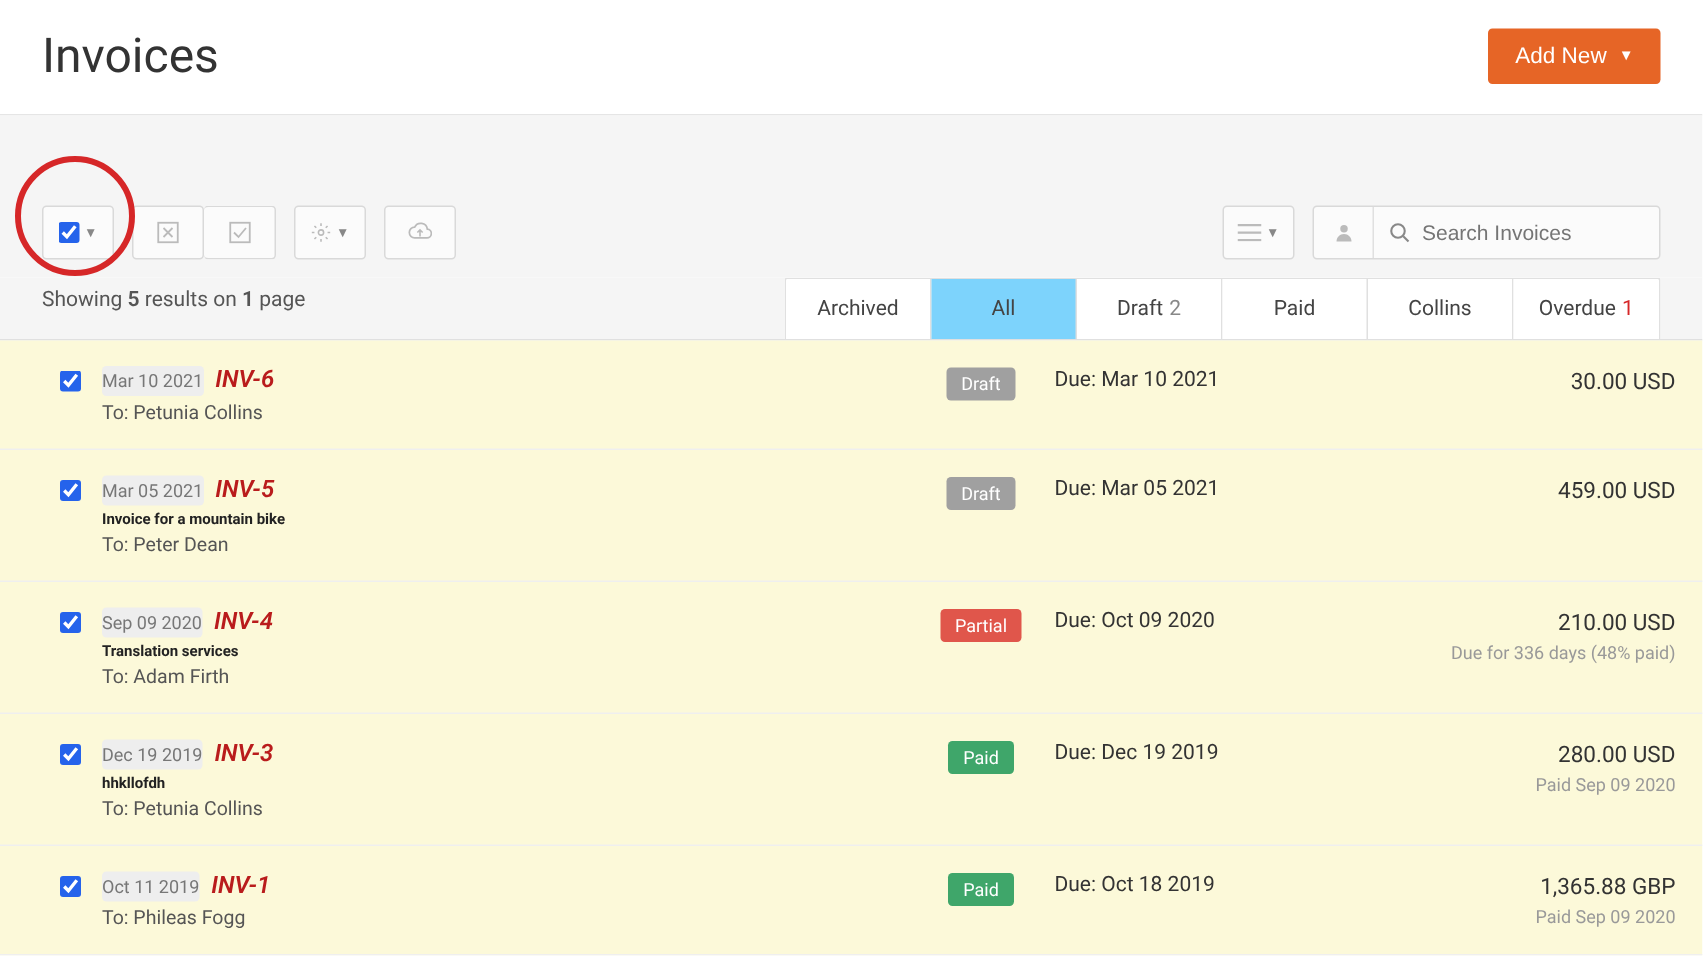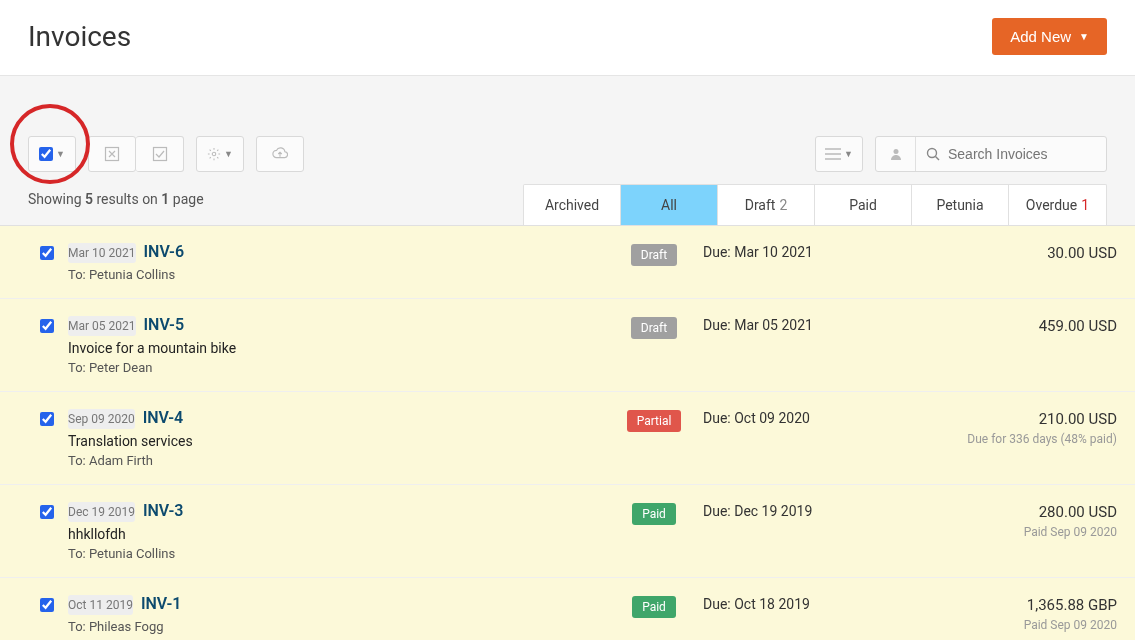--- a/index.html
+++ b/index.html
@@ -10,21 +10,21 @@
     background: #fff;
     width: 1135px;
   }
   .header {
     padding: 18px 28px 20px;
     border-bottom: 1px solid #e5e5e5;
     display: flex;
     justify-content: space-between;
     align-items: center;
   }
-  .page-title { font-size: 28px; font-weight: 400; color: #333; }
+  .page-title { font-size: 32px; font-weight: 400; color: #333; }
   .btn-add {
     background: #e66526;
     color: #fff;
     border: none;
     padding: 10px 18px;
     font-size: 15px;
     border-radius: 3px;
     display: flex;
     align-items: center;
     gap: 8px;
@@ -137,22 +137,22 @@
   .row .main { flex: 1; }
   .date-pill {
     display: inline-block;
     background: #eee;
     color: #777;
     font-size: 12px;
     padding: 3px 0;
     border-radius: 3px;
     margin-right: 8px;
   }
-  .inv-num { font-size: 16px; font-weight: 600; color: #0c4a6e; }
-  .sub-title { font-size: 14px; color: #222; font-weight:400; margin-top: 4px; }
+  .inv-num { font-size: 16px; font-weight: 600; color: #b91c1c; font-style: italic; }
+  .sub-title { font-size: 10px; color: #222; font-weight:700; margin-top: 4px; }
   .to-line { font-size: 13px; color: #555; margin-top: 4px; }
   .status-col { width: 70px; display:flex; justify-content:center; padding-top:2px;}
   .badge {
     font-size: 12px;
     color: #fff;
     padding: 4px 10px;
     border-radius: 3px;
     display: inline-block;
   }
   .badge.draft { background: #a0a0a0; }
@@ -240,21 +240,21 @@
 
 <div class="meta-row">
   <div class="results-text">
     <span>Showing </span><b>5</b><span> results on </span><b>1</b><span> page</span>
   </div>
   <div class="tabs" id="tabs">
       <div class="tab"><span>Archived</span></div>
       <div class="tab active"><span>All</span></div>
       <div class="tab"><span>Draft</span><span class="count">2</span></div>
       <div class="tab"><span>Paid</span></div>
-      <div class="tab"><span>Petunia</span></div>
+      <div class="tab"><span>Collins</span></div>
       <div class="tab"><span>Overdue</span><span class="count red">1</span></div>
     </div>
 </div>
 
 <div class="list" id="list">
     <div class="row selected">
       <div style="padding-left: 28px;"><input type="checkbox" class="chk" checked="" style=""></div>
       <div class="main">
         <div><span class="date-pill">Mar 10 2021</span><span class="inv-num">INV-6</span></div>
         <div class="to-line">To: Petunia Collins</div>

